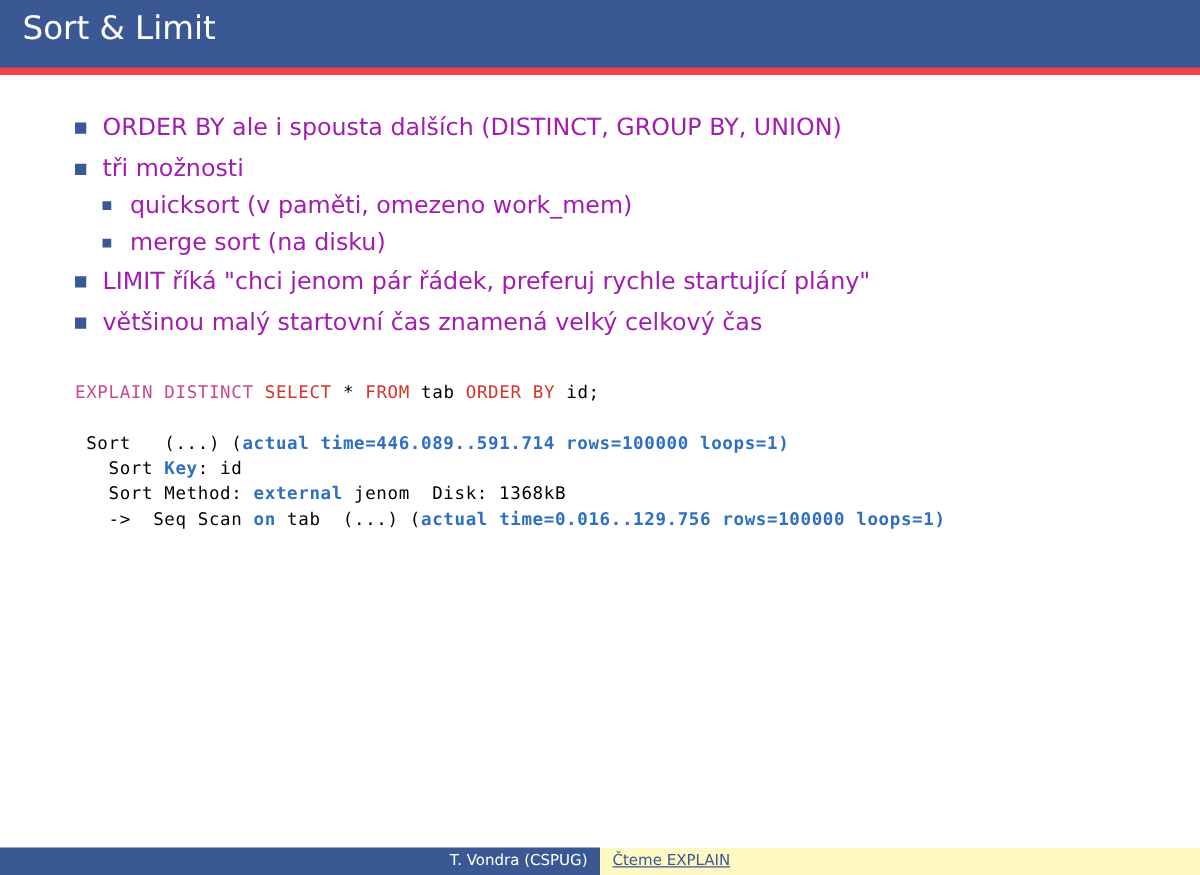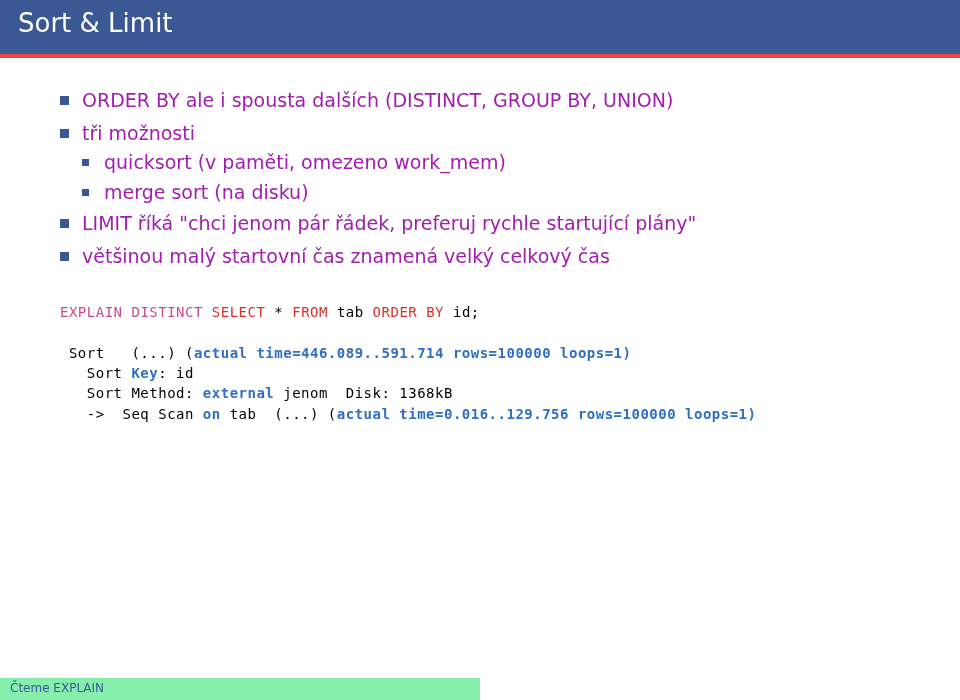--- a/index.html
+++ b/index.html
@@ -10,21 +10,21 @@
     background: #fff;
     color: #333;
     position: relative;
   }
   .header {
     background: #3a5894;
     color: #fff;
     padding: 8px 18px 16px 18px;
     font-size: 26px;
     font-weight: 400;
-    border-bottom: 4px solid #ef4444;
+    border-bottom: 6px solid #ef4444;
   }
   .content {
     padding: 28px 60px 10px 60px;
   }
   .bullet-list { list-style: none; }
   .bullet-list > li {
     position: relative;
     padding-left: 22px;
     margin-bottom: 4px;
     font-size: 19px;
@@ -80,24 +80,25 @@
   }
   .footer-left {
     flex: 0 0 50%;
     background: #3a5894;
     color: #fff;
     text-align: right;
     padding: 3px 10px 0 0;
   }
   .footer-right {
     flex: 0 0 50%;
-    background: #86efac;
+    background: #fef9c3;
     color: #3a5894;
     text-align: left;
     padding: 3px 0 0 10px;
+    text-decoration: underline;
   }
 </style>
 </head>
 <body>
 
 <div class="header">
   <span>Sort &amp; Limit</span>
 </div>
 
 <div class="content">
@@ -116,14 +117,15 @@
 
   <div class="codeblock"><span class="kw-pink">EXPLAIN</span> <span class="kw-pink">DISTINCT</span> <span class="kw-red">SELECT</span> <span>*</span> <span class="kw-red">FROM</span> <span>tab</span> <span class="kw-red">ORDER BY</span> <span>id;</span>
 
 <span> Sort   (...) (</span><span class="kw-blue">actual</span><span class="kw-blue"> time=446.089..591.714 rows=100000 loops=1)</span>
 <span>   Sort </span><span class="kw-blue">Key</span><span>: id</span>
 <span>   Sort Method: </span><span class="kw-blue">external</span><span> jenom  Disk: 1368kB</span>
 <span>   -&gt;  Seq Scan </span><span class="kw-blue">on</span><span> tab  (...) (</span><span class="kw-blue">actual</span><span class="kw-blue"> time=0.016..129.756 rows=100000 loops=1)</span></div>
 </div>
 
 <div class="footer">
+  <div class="footer-left">T. Vondra (CSPUG)</div>
   <div class="footer-right">Čteme EXPLAIN</div>
 </div>
 
 </body></html>

